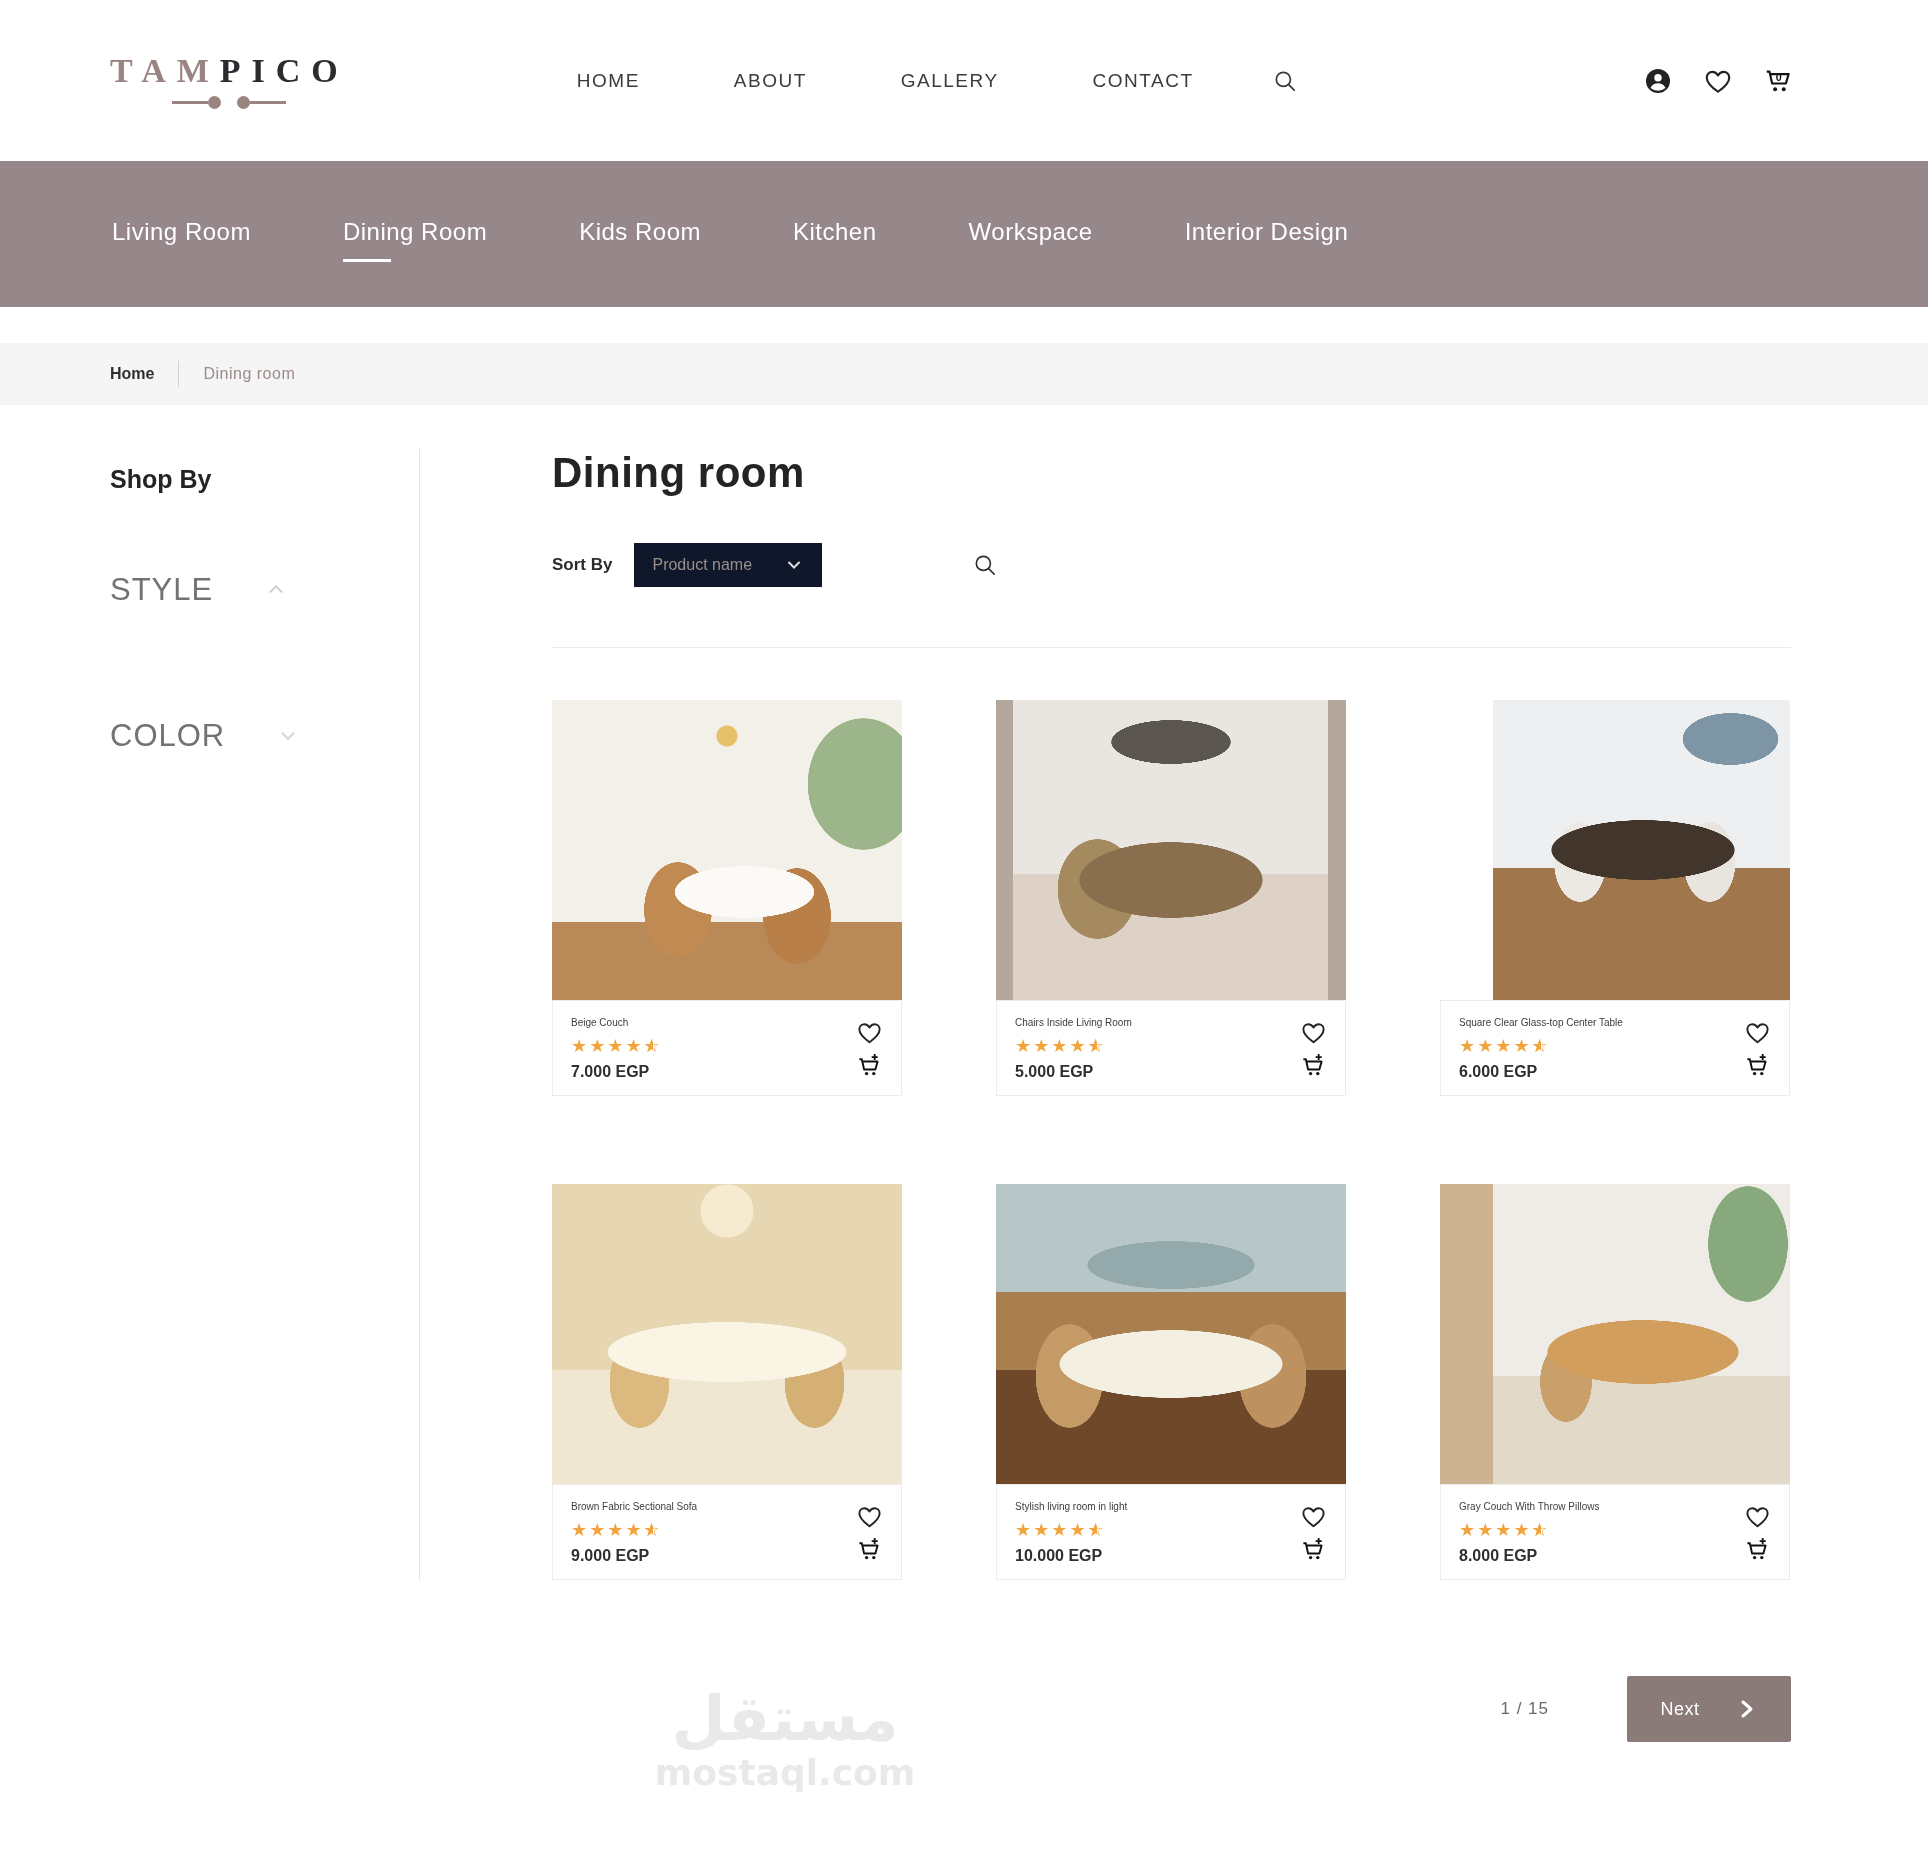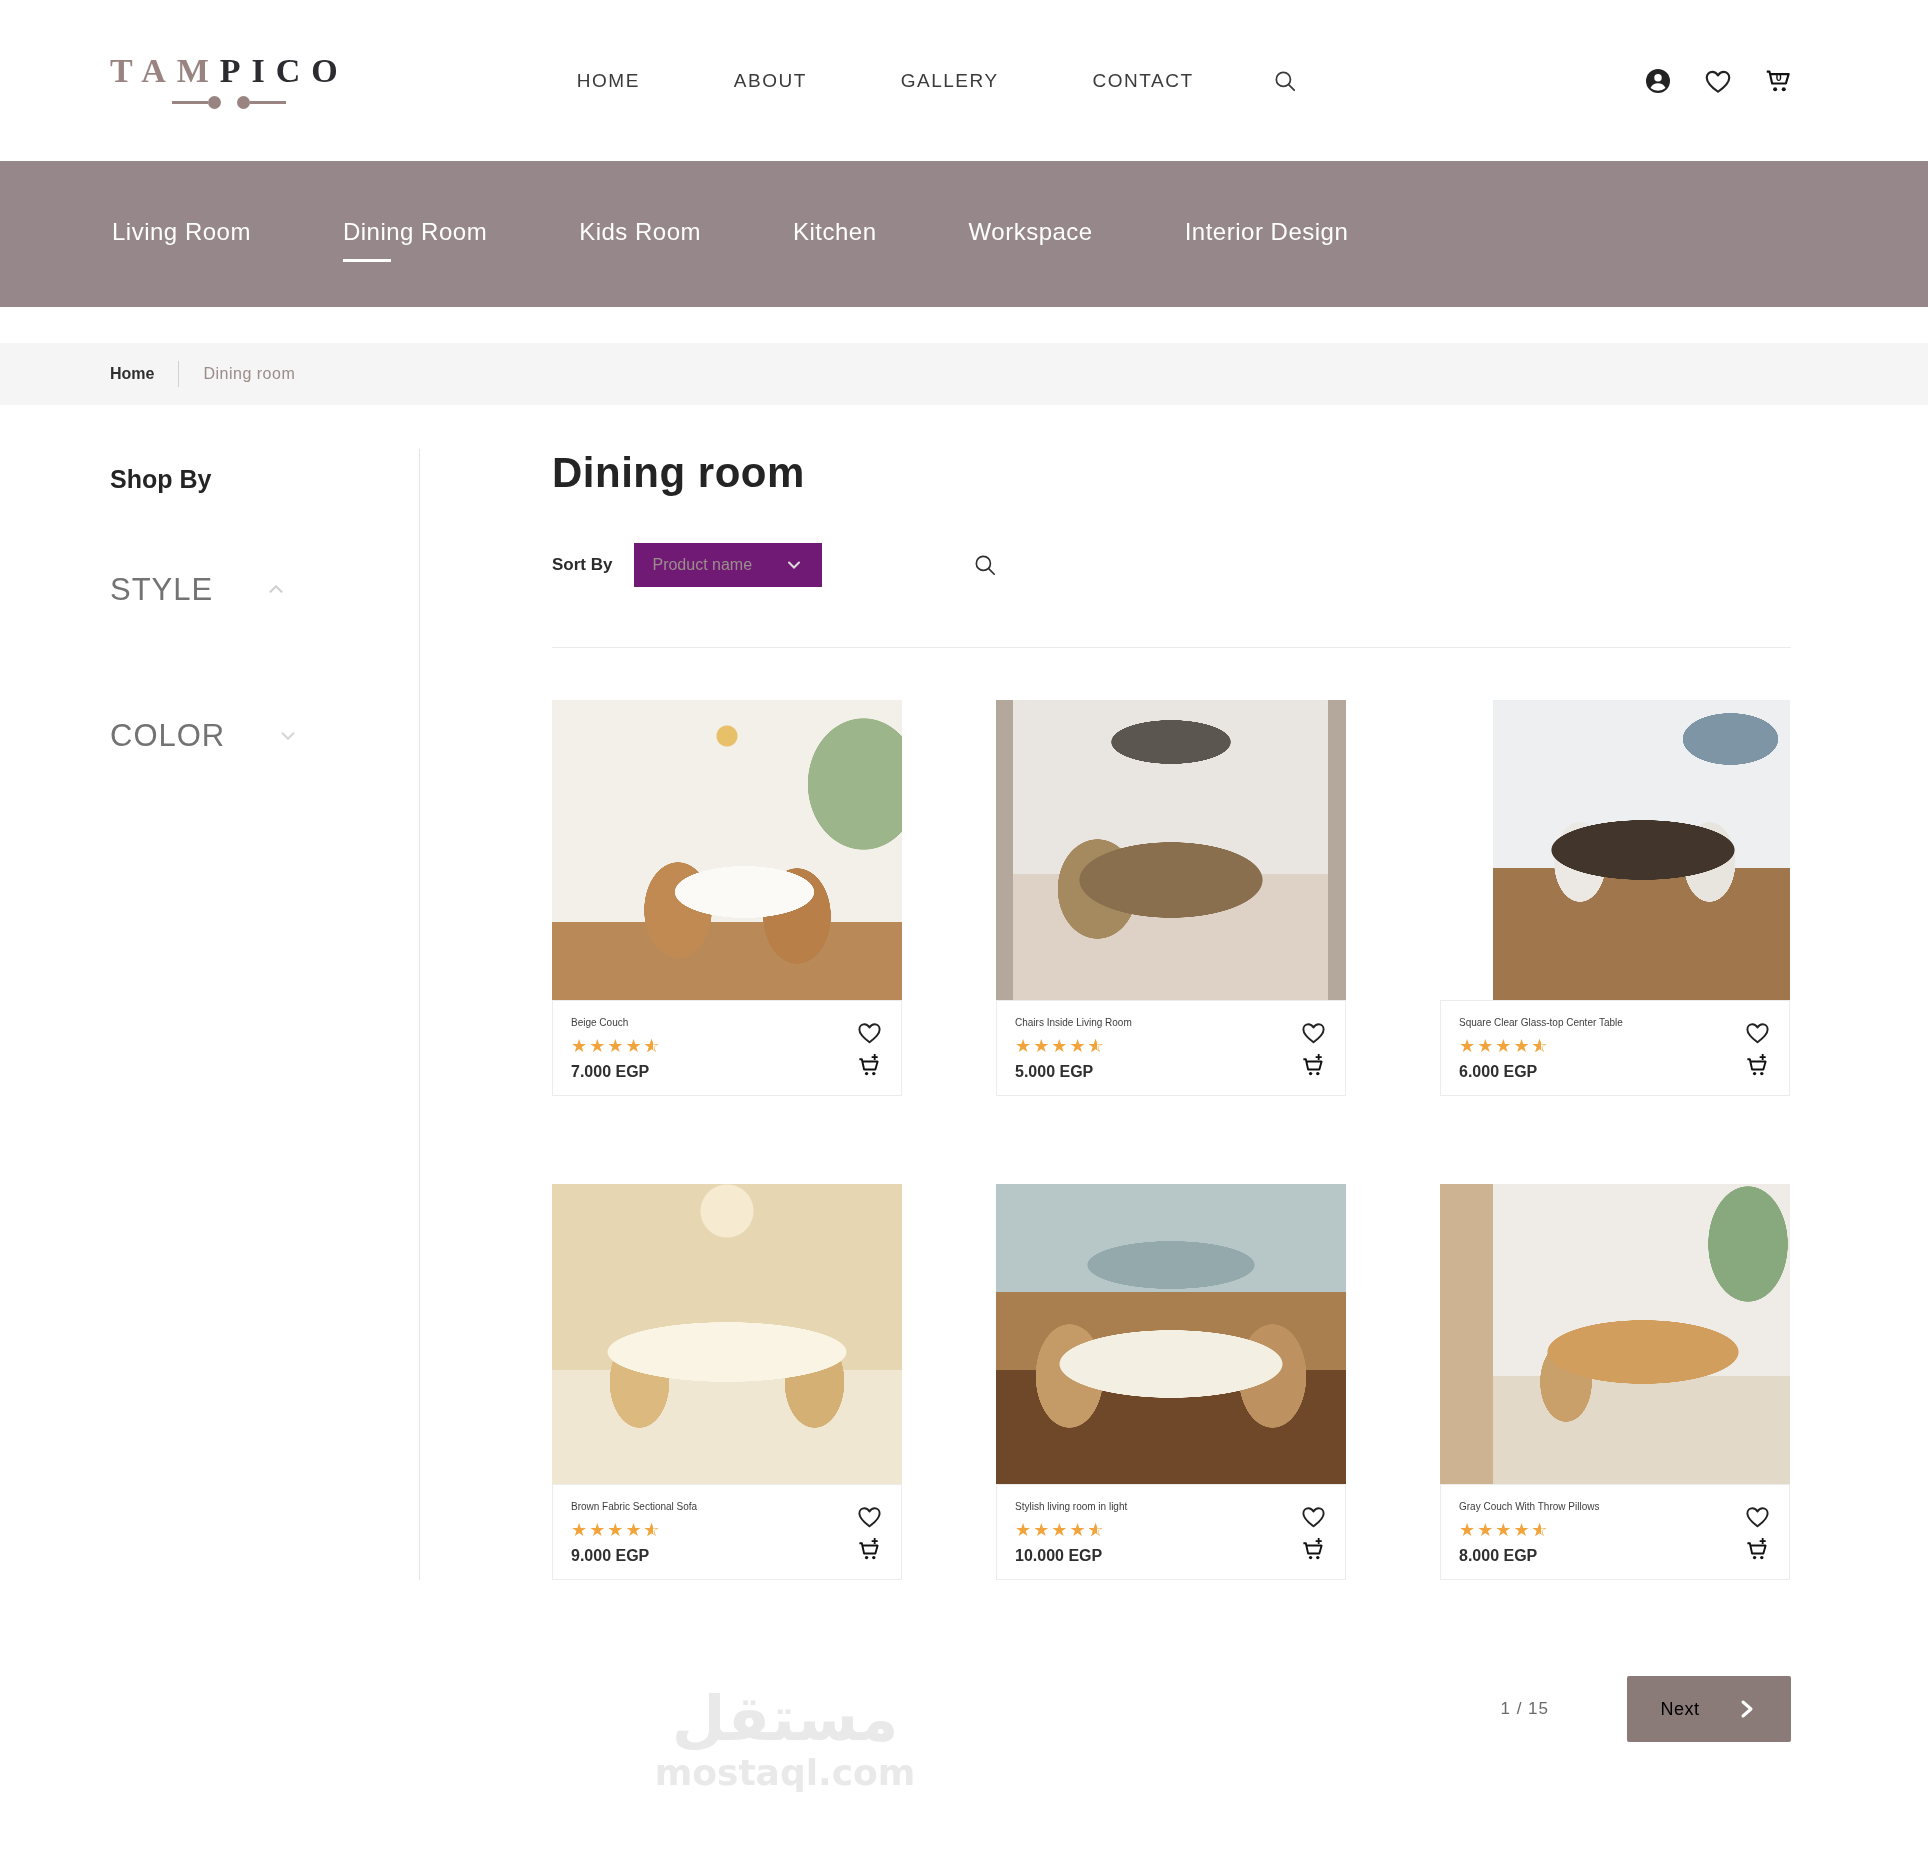--- a/index.html
+++ b/index.html
@@ -49,21 +49,21 @@
   .side-options { margin-top:26px; }
   .side-option { font-size:17px; color:#d3d3d3; margin-top:10px; cursor:pointer; }
   .side-section.color { margin-top:110px; }
   .side-section.price { margin-top:128px; }
   .price-field { font-size:16px; letter-spacing:1px; color:#3f3f3f; margin-top:56px; }
 
   .main { flex:1; margin-left:132px; }
   .page-title { font-size:42px; font-weight:700; color:#242424; letter-spacing:0.5px; }
   .sort-row { display:flex; align-items:center; margin-top:46px; }
   .sort-label { font-size:17px; font-weight:700; color:#2b2b2b; }
-  .sort-select { margin-left:22px; width:188px; height:44px; background:#701a75; display:flex; align-items:center; justify-content:space-between; padding:0 18px; cursor:pointer; }
+  .sort-select { margin-left:22px; width:188px; height:44px; background:#0f172a; display:flex; align-items:center; justify-content:space-between; padding:0 18px; cursor:pointer; }
   .sort-value { font-size:16px; color:#9a8f8b; }
   .main-search { margin-left:150px; cursor:pointer; }
   .main-divider { height:1px; background:#eaeaea; margin-top:60px; }
 
   
   .grid { margin-top:52px; display:grid; grid-template-columns:repeat(3,350px); column-gap:94px; row-gap:88px; }
   .card { cursor:pointer; }
   .p-img { width:100%; height:300px; }
   .p-info { border:1px solid #ececec; background:#fff; padding:16px 18px 14px 18px; display:flex; justify-content:space-between; }
   .p-title { font-size:10px; color:#3d3d3d; }
@@ -112,21 +112,21 @@
     linear-gradient(90deg,#cdb391 0 15%, #0000 15%),
     radial-gradient(ellipse 96px 32px at 58% 56%, #d29e5e 0 99%, #0000 100%),
     radial-gradient(ellipse 40px 58px at 88% 20%, #88a97e 0 99%, #0000 100%),
     radial-gradient(ellipse 26px 40px at 36% 66%, #c9a06a 0 99%, #0000 100%),
     linear-gradient(#efece7 0 64%, #e3d9c9 64% 100%);}
 
   
   .pagination { margin-top:96px; display:flex; align-items:center; justify-content:flex-end; padding-right:137px; gap:78px; }
   .page-indicator { font-size:17px; color:#6a6a6a; letter-spacing:1px; }
   .next-btn { width:164px; height:66px; background:#8A7B79; border:none; border-radius:2px; display:flex; align-items:center; justify-content:center; gap:34px; cursor:pointer; }
-  .next-label { color:#000000; font-size:18px; letter-spacing:0.5px;text-align:right; }
+  .next-label { color:#ffffff; font-size:18px; letter-spacing:0.5px;text-align:right; }
 
   
   .watermark { position:absolute; left:615px; top:1688px; width:340px; text-align:center; color:#e9e9e9; pointer-events:none; }
   .wm-ar { font-family:"DejaVu Sans", sans-serif; font-size:62px; font-weight:700; line-height:1; }
   .wm-en { font-family:"DejaVu Sans", sans-serif; font-size:36px; font-weight:700; margin-top:2px; }
 </style>
 </head>
 <body>
 
 <header class="header">

